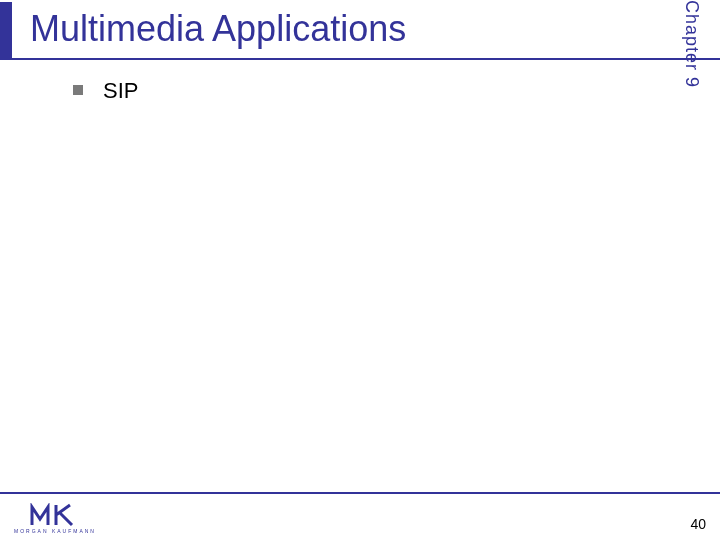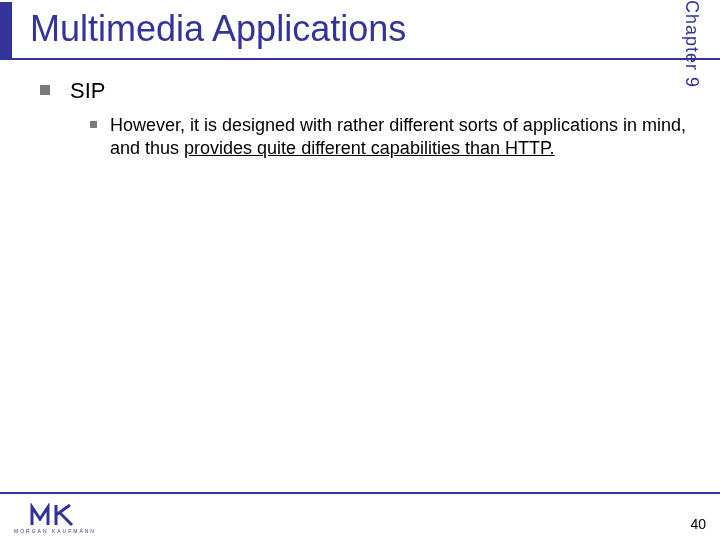--- a/index.html
+++ b/index.html
@@ -42,20 +42,21 @@
     color: #333399;
     font-size: 18px;
     font-weight: normal;
     writing-mode: vertical-rl;
     text-orientation: mixed;
     letter-spacing: 1px;
   }
   .content {
     position: relative;
     padding: 18px 26px 0 40px;
+    margin-left: 33px;
   }
   .main-list {
     list-style: none;
   }
   .main-item {
     position: relative;
     padding-left: 30px;
     font-size: 22px;
     color: #000;
     margin-bottom: 12px;
@@ -129,24 +130,20 @@
 </div>
 
 <div class="chapter-tab">Chapter 9</div>
 
 <div class="content">
   <ul class="main-list">
     <li class="main-item">
       <span class="sq"></span>
       <span>SIP</span>
       <ul class="sub-list">
-        <li class="sub-item">
-          <span class="sq"></span>
-          <span>However, it is designed with rather different sorts of applications in mind, and thus </span><span class="u">provides quite different capabilities than HTTP.</span><span></span>
-        </li>
       </ul>
     </li>
   </ul>
 </div>
 
 <div class="footer">
   <div class="logo">
     <svg width="50" height="24" viewBox="0 0 50 24">
       <path d="M2 22 L2 4 L10 16 L18 4 L18 22" stroke="#333399" stroke-width="3" fill="none" stroke-linejoin="miter"></path>
       <path d="M26 22 L26 2 M26 12 L40 2 M30 10 L42 22" stroke="#333399" stroke-width="3" fill="none"></path>

